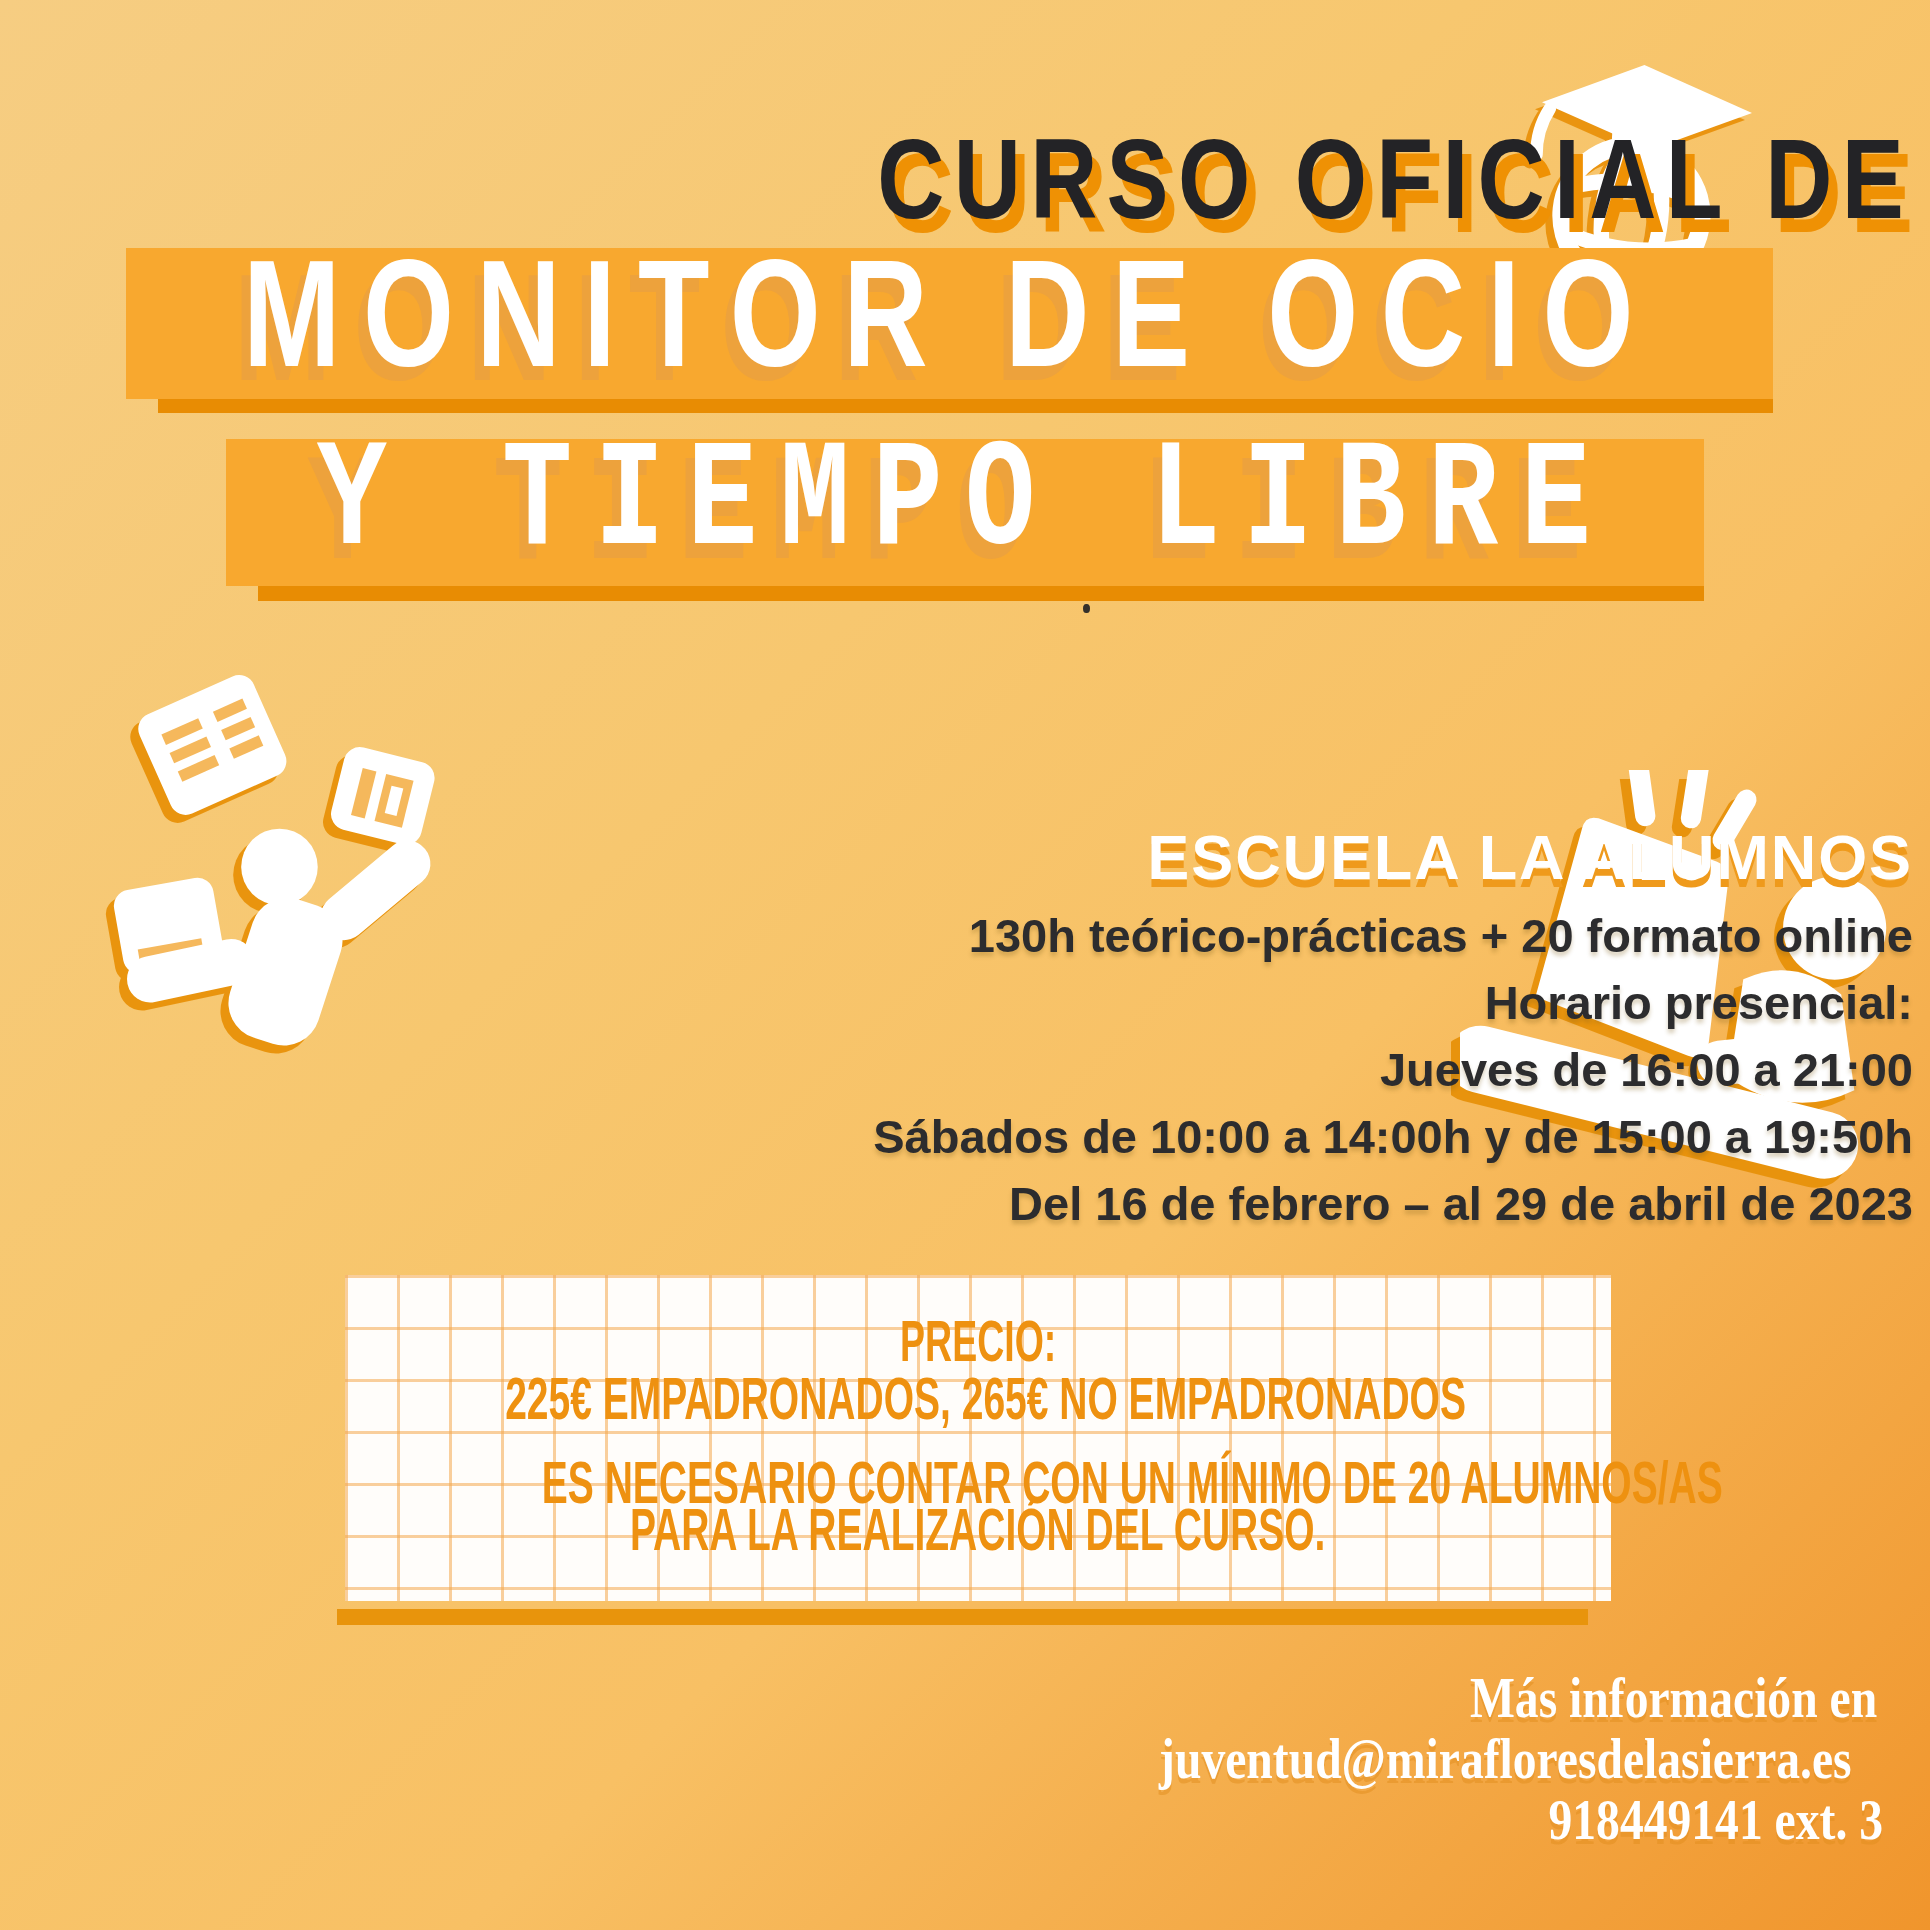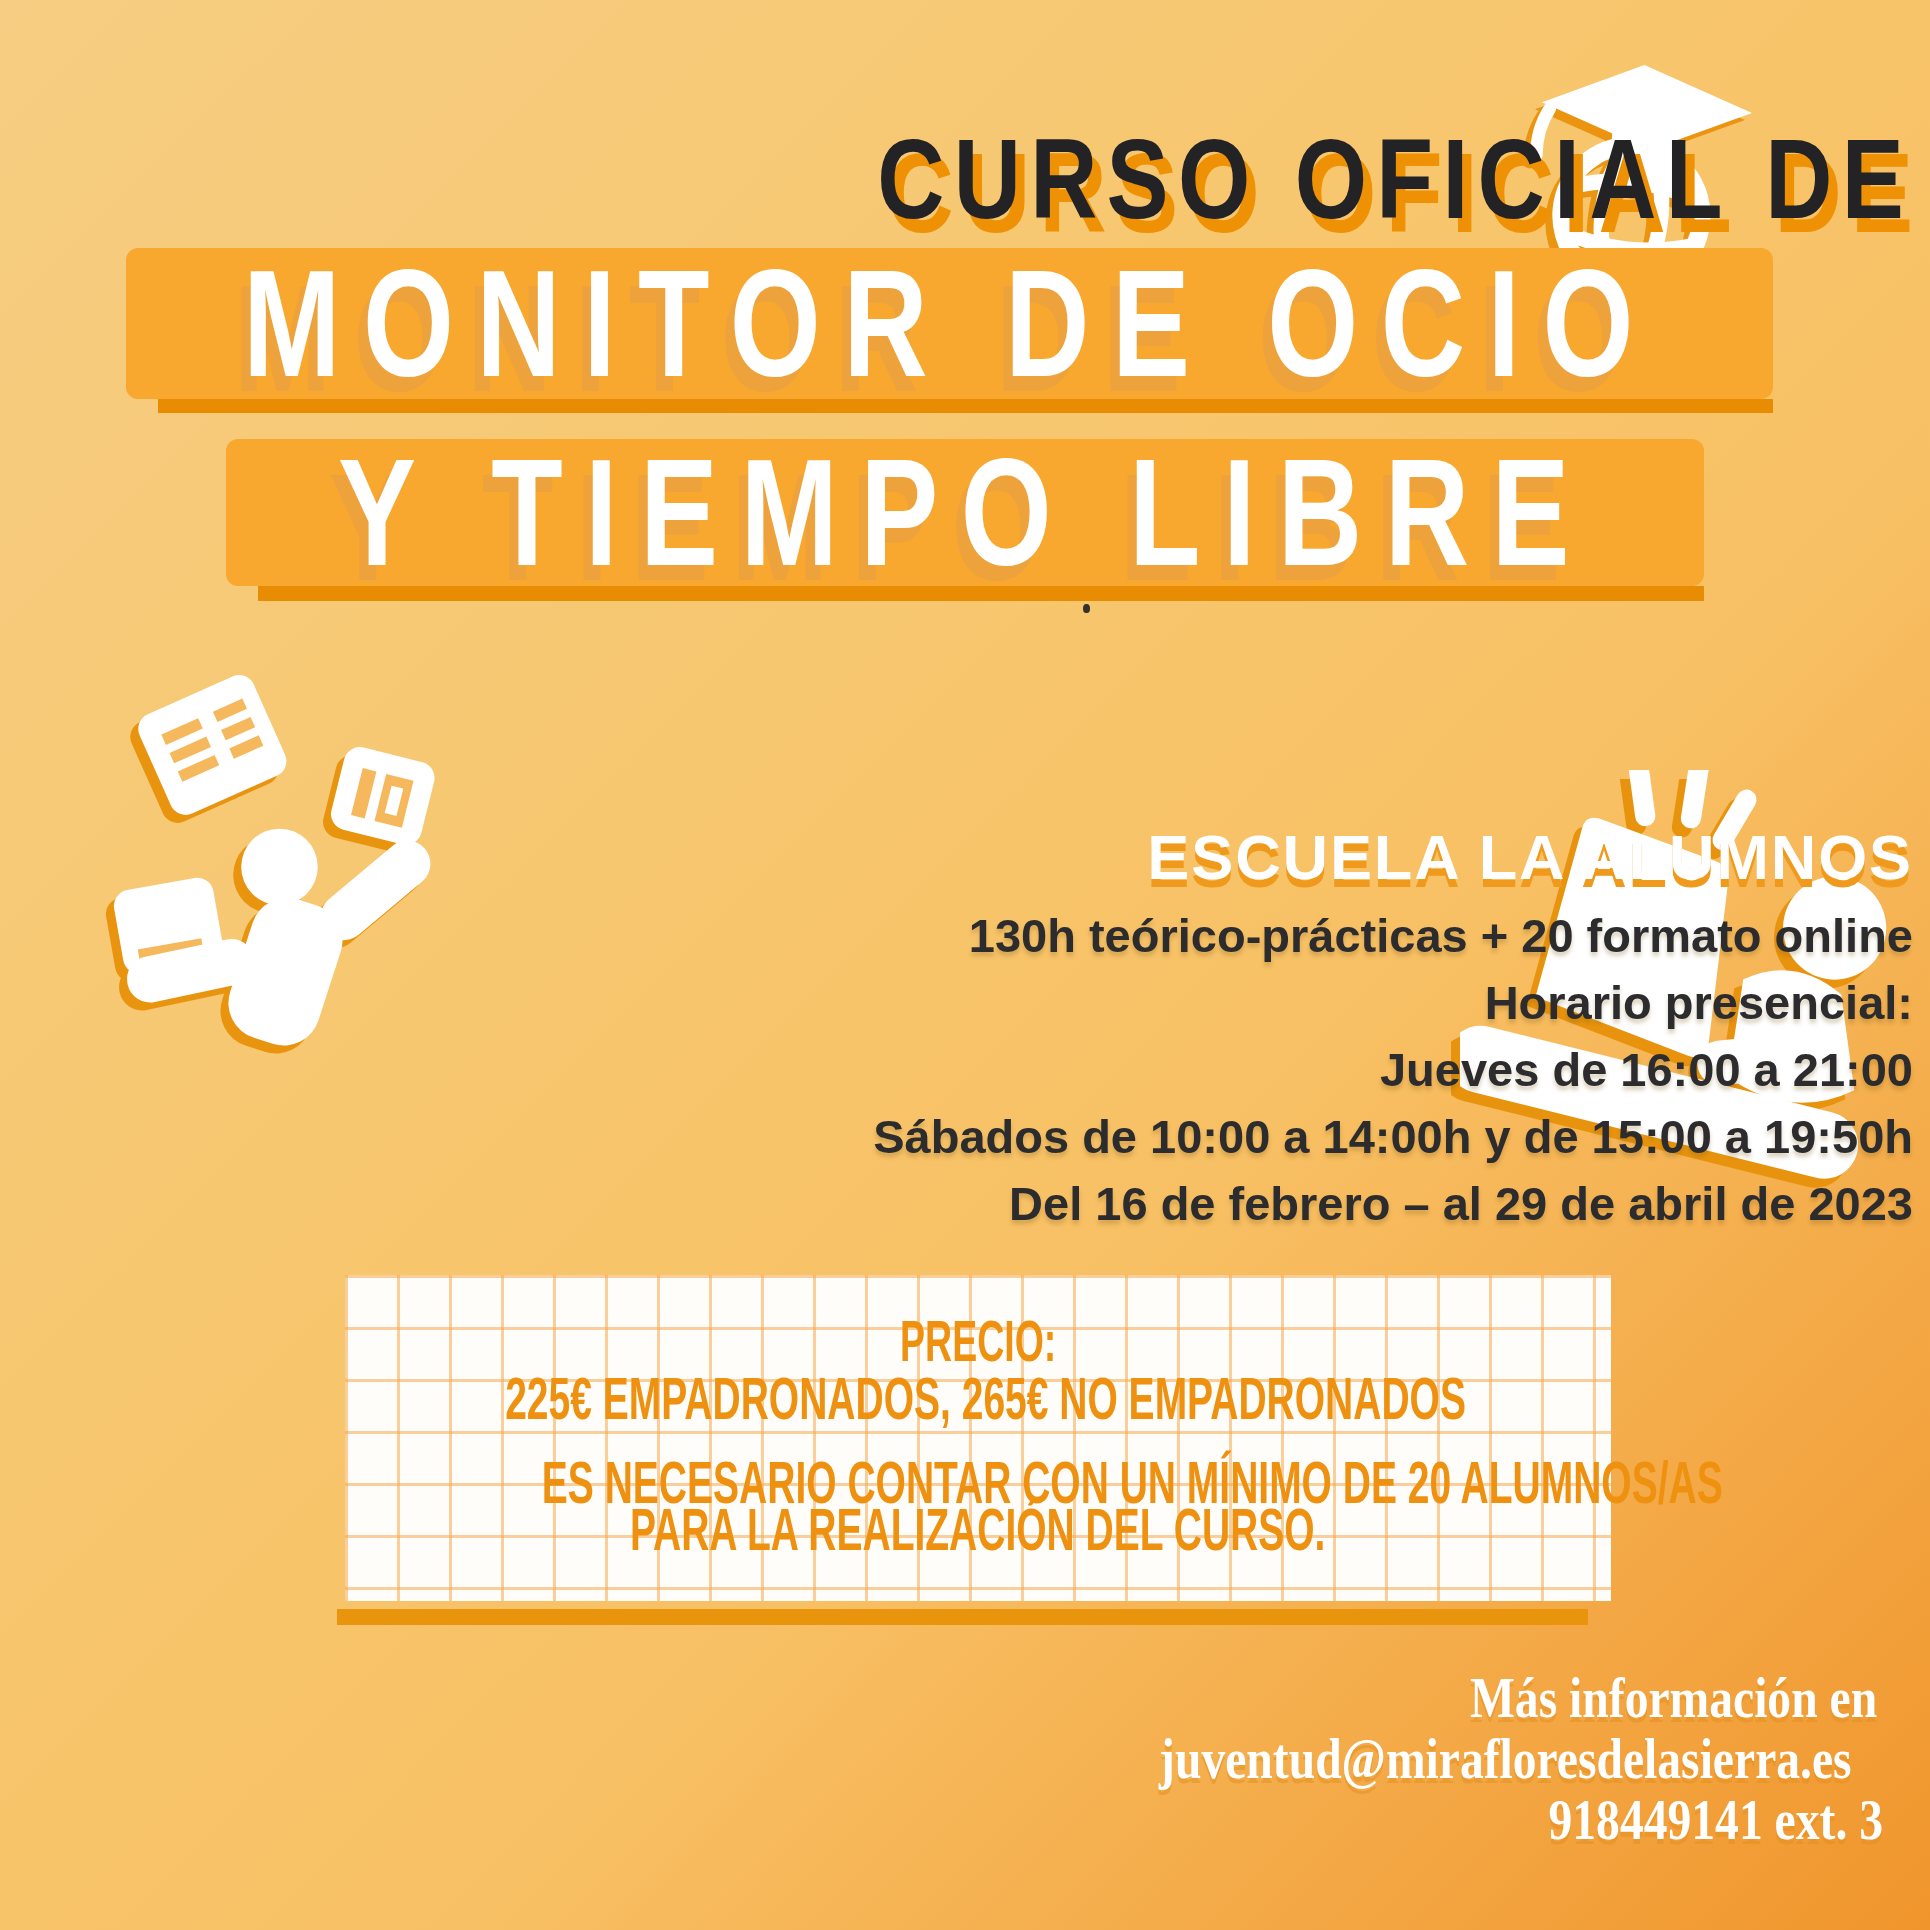--- a/index.html
+++ b/index.html
@@ -11,27 +11,27 @@
   .abs{position:absolute;}
   .ctr{left:0;right:18px;text-align:right;}
 
   
   .kicker{top:123px;height:112px;line-height:112px;
     font-weight:bold;font-size:93px;letter-spacing:9.3px;color:#232326;
     text-shadow:9.3px 11.2px 0 #ef9104;white-space:nowrap;}
   .kicker .sy{display:inline-block;transform:scaleY(1.22);transform-origin:center;}
 
   
-  .banner{background:#f8a82f;display:flex;align-items:center;justify-content:center;border-radius:12px;}
+  .banner{background:#f8a82f;display:flex;justify-content:center;}
   .banner .bt{display:inline-block;transform:scaleY(1.30);transform-origin:center;
     font-weight:bold;font-size:117px;letter-spacing:22.4px;color:#ffffff;white-space:nowrap;
     text-shadow:-9.3px 11.2px 0 #eda23c;}
   .strip{position:absolute;height:14px;background:#e88c03;left:32px;right:0;bottom:-14px;}
   .banner1{left:126px;top:248px;width:1647px;height:151px;}
-  .banner2{left:226px;top:439px;width:1478px;height:147px;}
+  .banner2{left:226px;top:439px;width:1478px;height:147px;font-family:Liberation Mono, monospace;}
   .banner2 .strip{height:15px;bottom:-15px;}
 
   
   .year{top:608px;height:140px;line-height:140px;font-weight:bold;font-size:131px;
     letter-spacing:5.6px;color:#ffffff;text-shadow:-5.6px 13px 0 #eb9d23;}
   .year .sy{display:inline-block;transform:scaleY(1.1);transform-origin:center;}
 
   .speck{left:1083px;top:604px;width:6.5px;height:9.3px;border-radius:50%;background:#34302a;}
 
   

